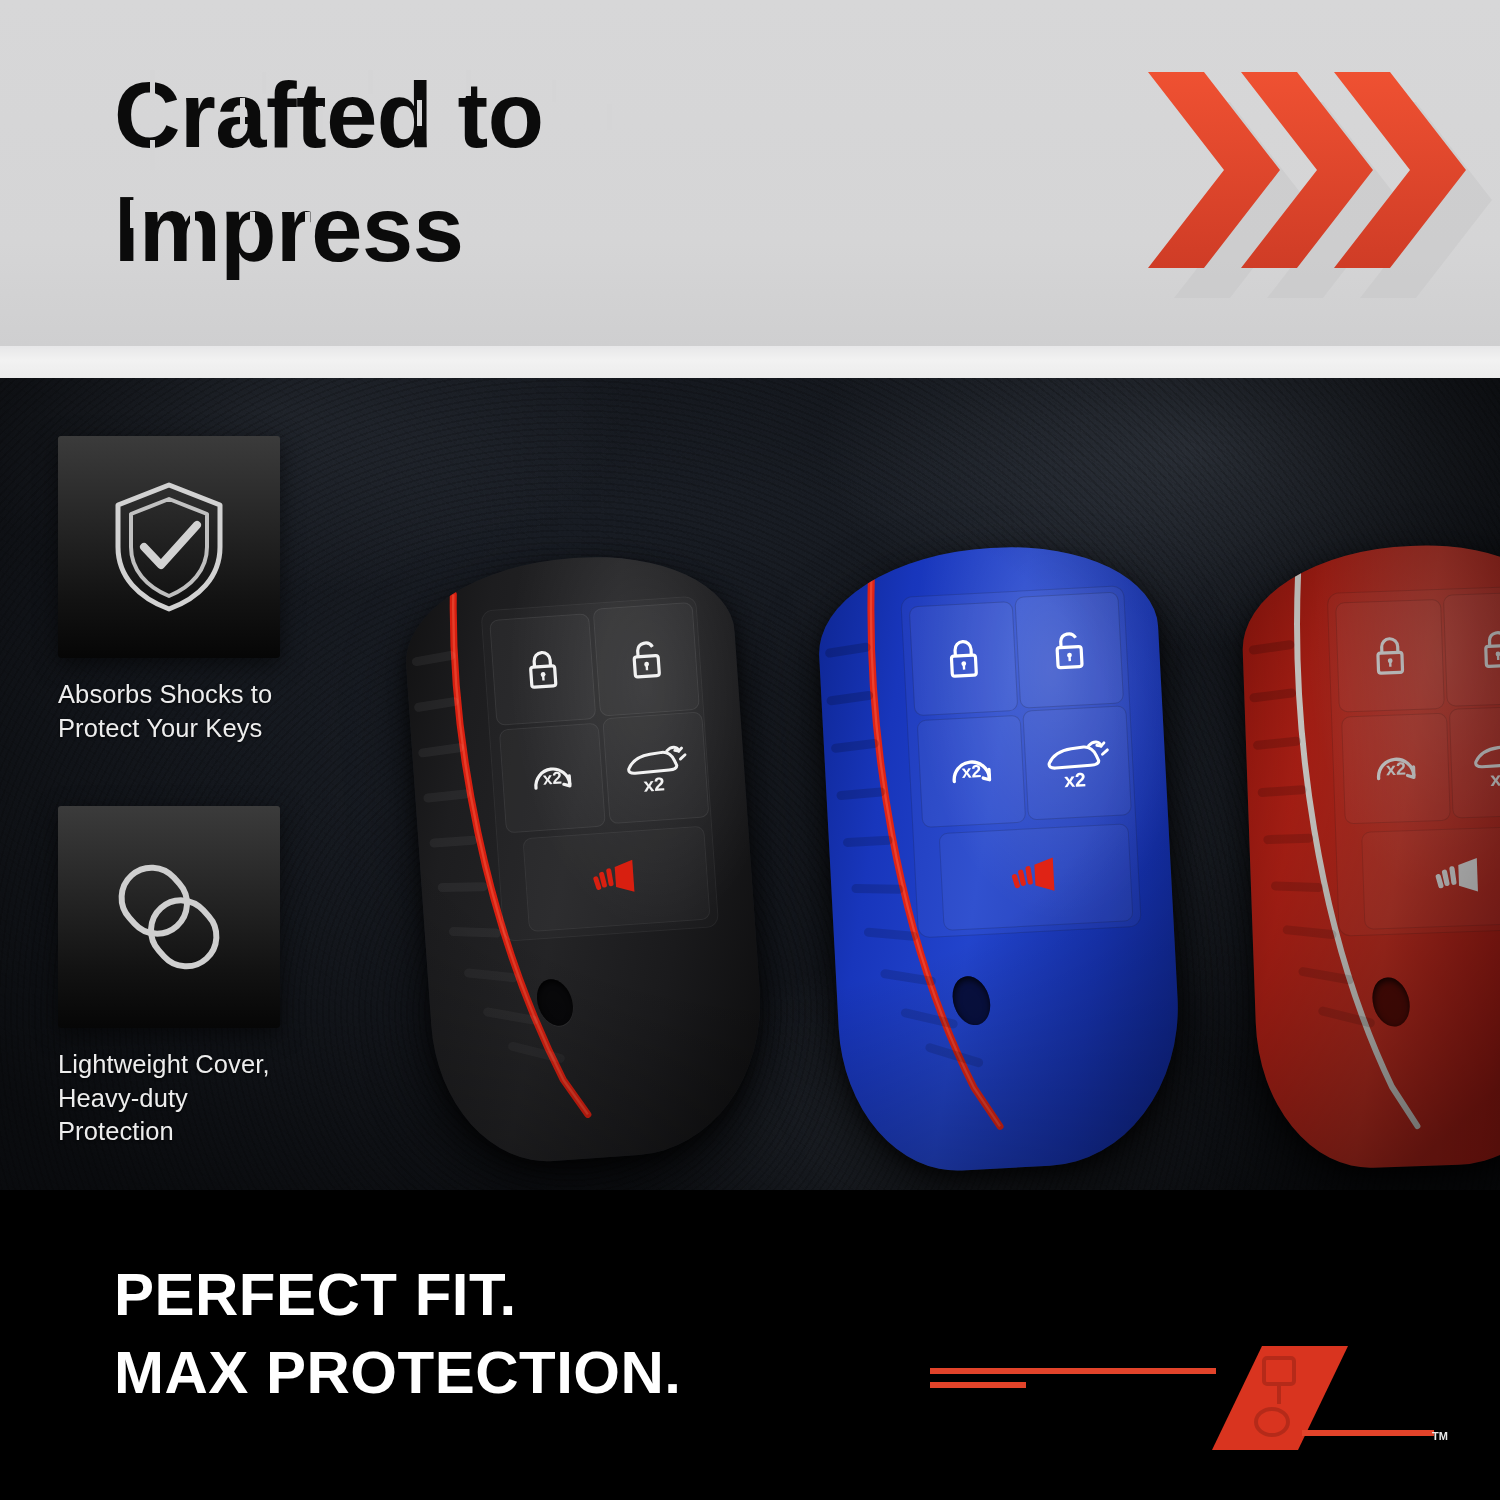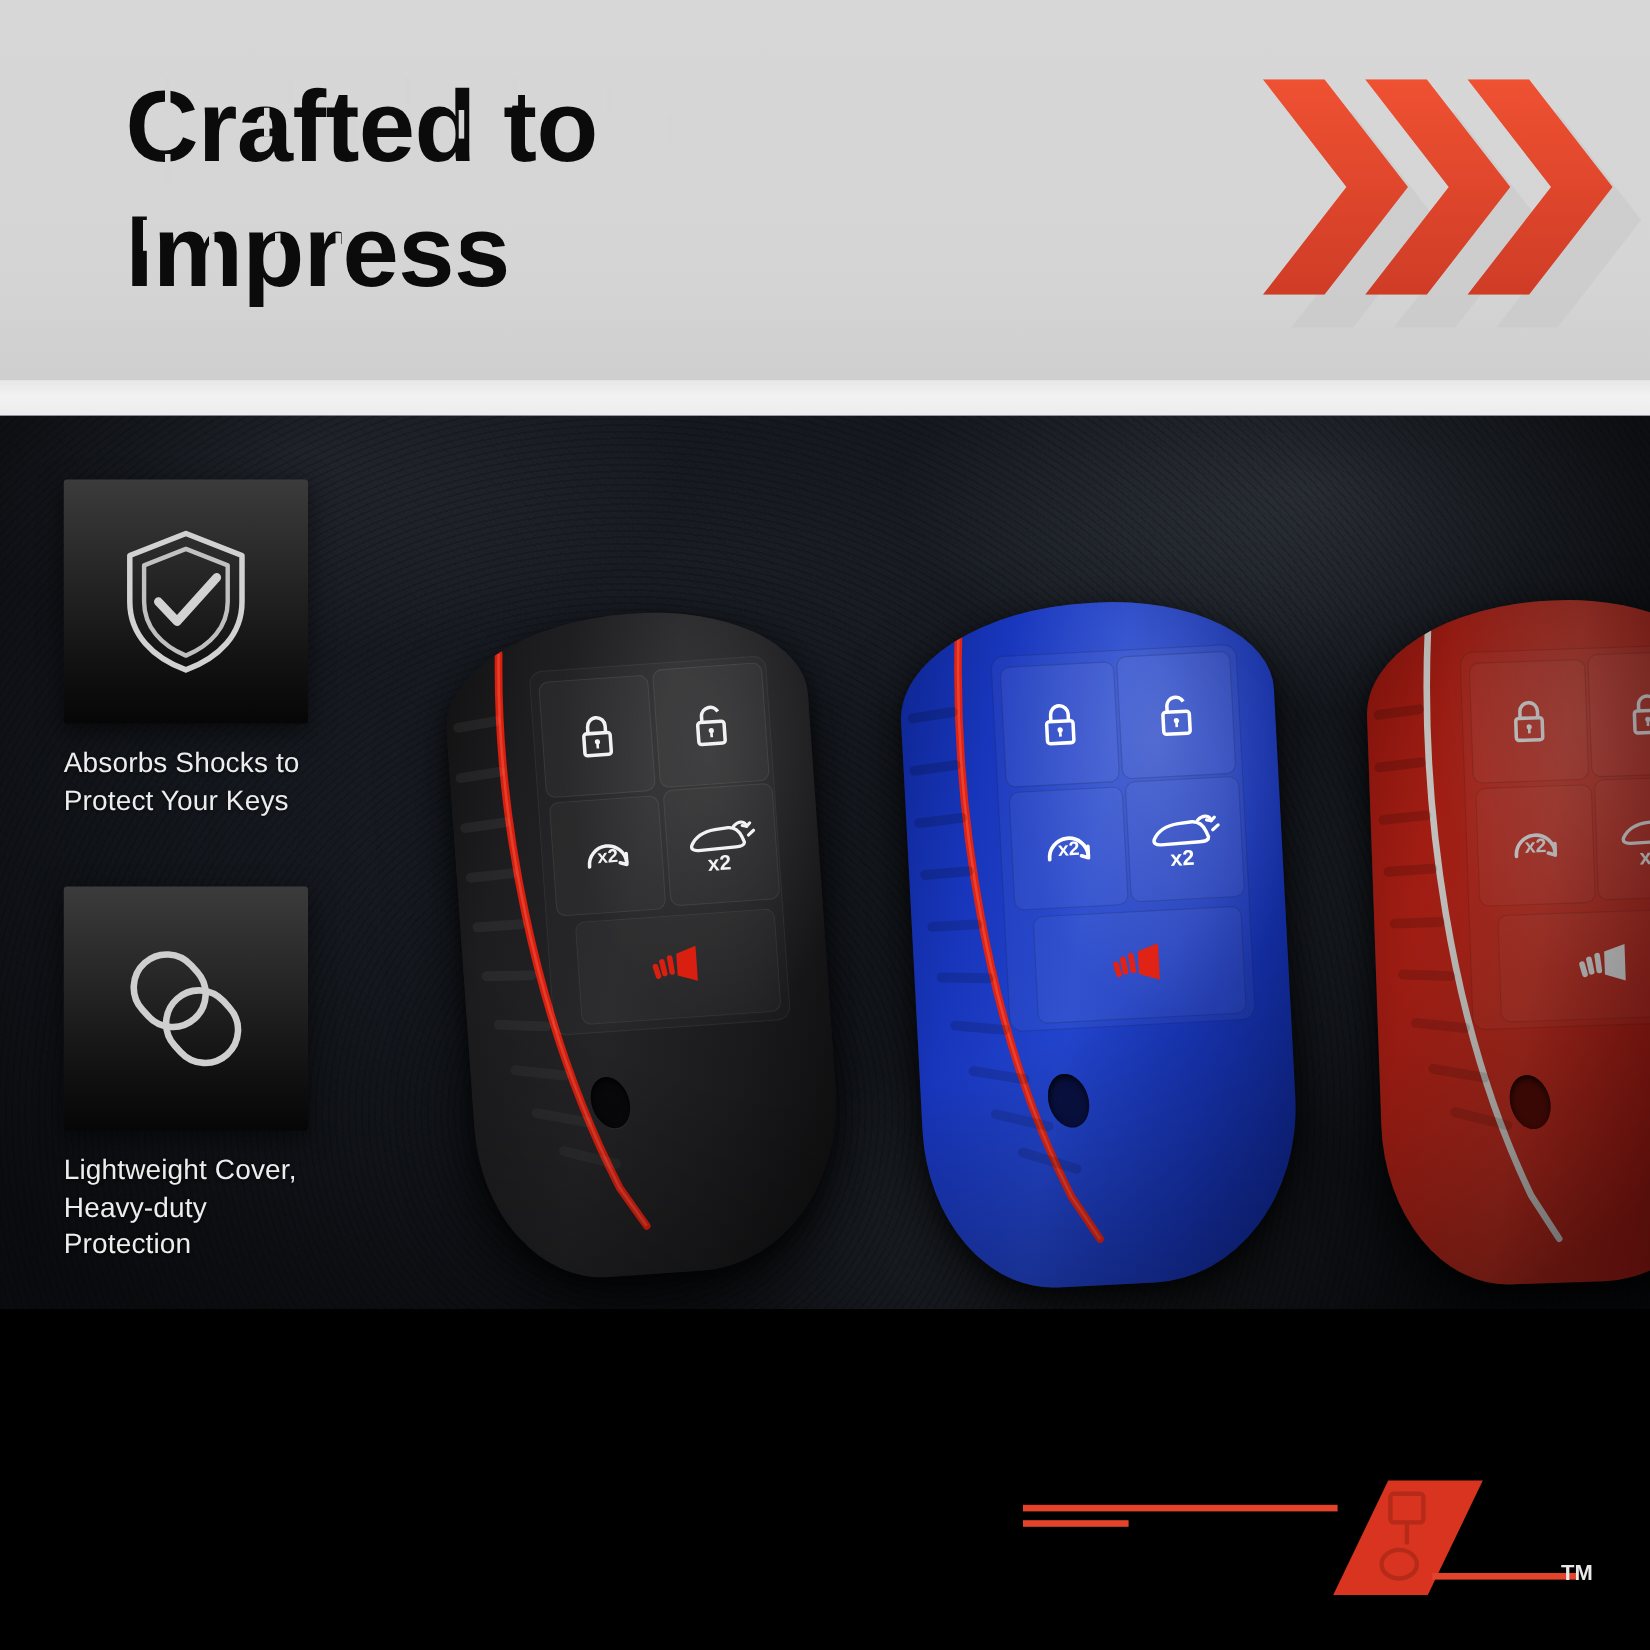--- a/index.html
+++ b/index.html
@@ -27,21 +27,21 @@
   .chev{position:absolute;top:0;width:132px;height:196px;}
   .chev .sh{position:absolute;left:26px;top:30px;width:132px;height:196px;opacity:.55;}
   .header-fade{
     position:absolute;left:0;top:346px;width:1500px;height:32px;
     background:linear-gradient(180deg,#e7e7e8 0%,#f2f2f2 45%,#ececec 100%);
   }
 
   
   .hero{
     position:absolute;left:0;top:378px;width:1500px;height:812px;
-    overflow:hidden;background:#4c1d95;
+    overflow:hidden;background:#c2410c;
   }
   .slate{
     position:absolute;inset:-40px;
     background:
       radial-gradient(ellipse 560px 300px at 20% 8%, #2d333d 0%, rgba(45,51,61,0) 62%),
       radial-gradient(ellipse 620px 340px at 78% 12%, #353b45 0%, rgba(53,59,69,0) 60%),
       radial-gradient(ellipse 500px 280px at 62% 90%, #262b33 0%, rgba(38,43,51,0) 65%),
       radial-gradient(ellipse 700px 400px at 95% 55%, #20252d 0%, rgba(32,37,45,0) 70%),
       linear-gradient(158deg,#1b1f27 0%,#171b22 38%,#13161c 70%,#0f1217 100%);
   }
@@ -95,21 +95,21 @@
   }
   .footer-head{
     position:absolute;left:114px;top:66px;color:#fff;
     font-size:60px;line-height:1.3;font-weight:700;letter-spacing:.5px;white-space:pre-line;
   }
   .logo{position:absolute;left:930px;top:152px;width:520px;height:112px;}
   .logo-text{
     position:absolute;left:112px;top:32px;color:#f2f2f2;font-size:47px;
     font-weight:400;letter-spacing:-.3px;
   }
-  .logo-tm{position:absolute;right:2px;bottom:12px;color:#e9e9e9;font-size:20px;font-weight:700;}
+  .logo-tm{position:absolute;right:2px;bottom:12px;color:#e9e9e9;font-size:11px;font-weight:700;}
   .logo-bar{position:absolute;background:#e2432a;}
 </style>
 </head>
 <body>
 
 <div class="page">
 
   <div class="header">
     <div class="header-title">Crafted to
 Impress</div>
@@ -392,20 +392,22 @@
             <rect x="40" y="58" width="60" height="68" rx="30" stroke="#cfcfcf" stroke-width="6" fill="none"></rect>
           </g>
         </svg>
       </div>
       <div class="cap">Lightweight Cover,
 Heavy-duty Protection</div>
     </div>
   </div>
 
   <div class="footer">
+    <div class="footer-head">PERFECT FIT.
+MAX PROTECTION.</div>
 
     <div class="logo">
 
       <div class="logo-bar" style="left:0;top:26px;width:286px;height:6px;"></div>
       <div class="logo-bar" style="left:0;top:40px;width:96px;height:6px;"></div>
 
       <svg width="200" height="112" viewBox="0 0 200 112" style="position:absolute;left:280px;top:0;">
         <polygon points="52,4 138,4 88,108 2,108" fill="#d9341f"></polygon>
         <g opacity=".22" fill="none" stroke="#3a0b05" stroke-width="4">
           <rect x="54" y="16" width="30" height="26" rx="3"></rect>

